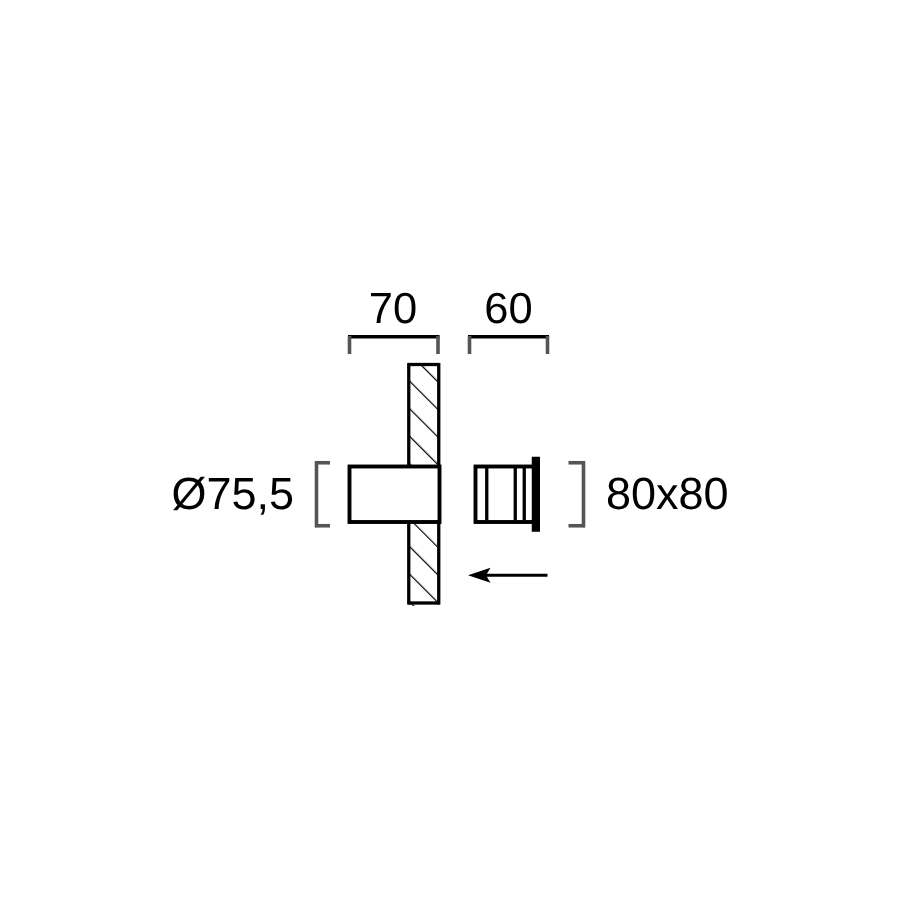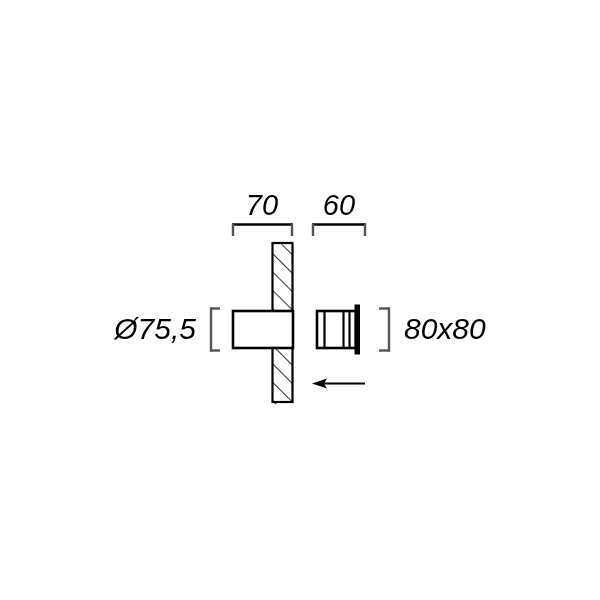--- a/index.html
+++ b/index.html
@@ -10,21 +10,20 @@
   }
   body {
     font-family: "Liberation Sans", sans-serif;
   }
   #canvas {
     position: relative;
     width: 600px;
     height: 600px;
     background: #ffffff;
     overflow: hidden;
-    font-style: italic;
   }
   #drawing-svg {
     position: absolute;
     left: 0;
     top: 0;
     width: 600px;
     height: 600px;
     display: block;
   }
   .dim-text {

